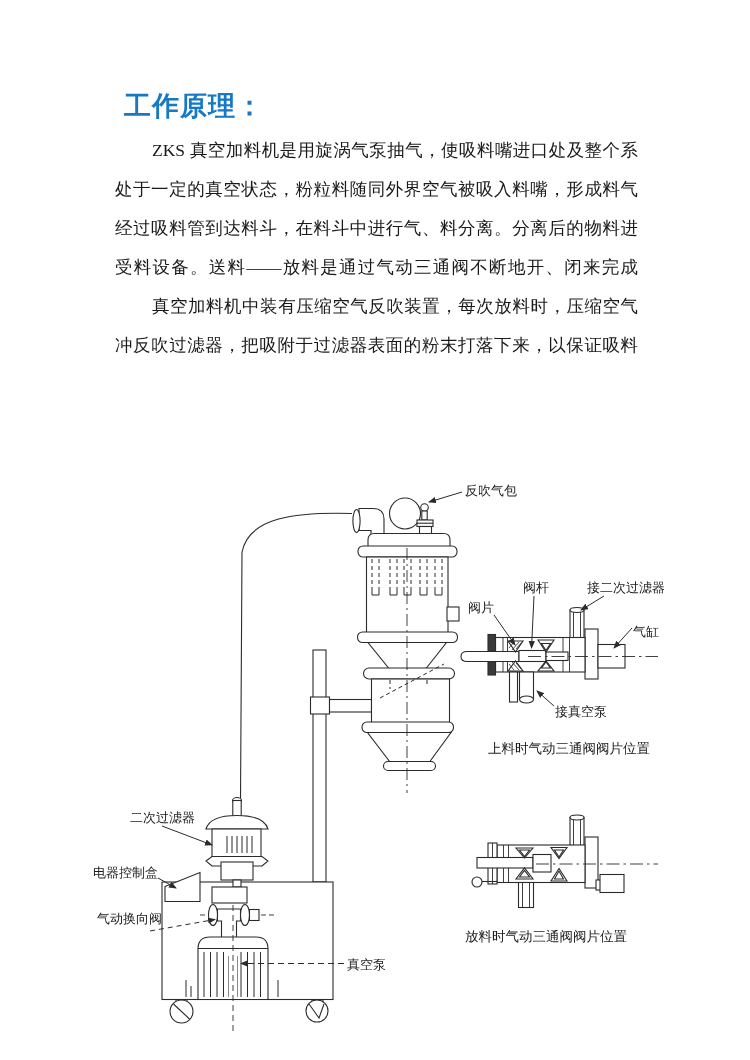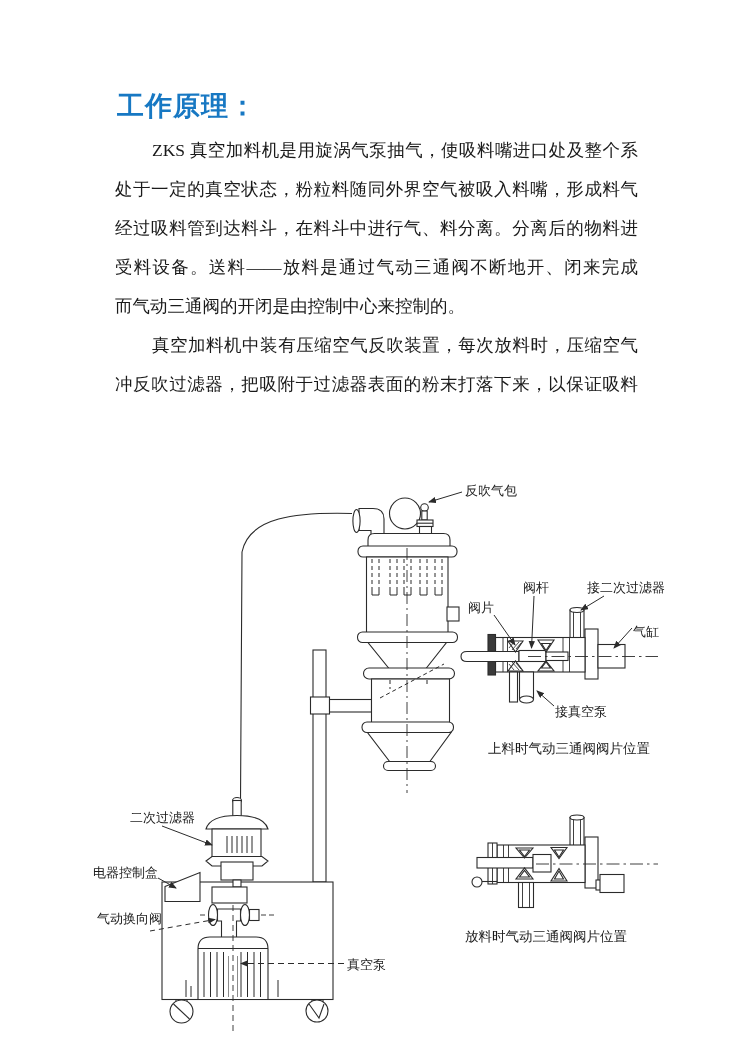--- a/index.html
+++ b/index.html
@@ -1,38 +1,37 @@
 <!DOCTYPE html>
 <html><head>
 <meta charset="utf-8">
 <style>
   html,body{margin:0;padding:0;}
   body{width:750px;height:1060px;background:#ffffff;position:relative;overflow:hidden;
        font-family:"Liberation Serif", serif;color:#1a1a1a;}
-  .page-title{position:absolute;left:117px;top:88px;font-size:27px;font-weight:bold;
+  .page-title{position:absolute;left:124px;top:88px;font-size:27px;font-weight:bold;
        color:#1778c3;font-family:"Liberation Sans", sans-serif;letter-spacing:1px;}
   .textblock{position:absolute;left:115px;top:131px;width:523px;font-size:17.5px;}
   .tline{height:39px;line-height:39px;white-space:nowrap;}
   .just{text-align:justify;text-align-last:justify;white-space:normal;overflow:hidden;height:39px;}
   .indent{text-indent:37px;}
   svg text{font-family:"Liberation Serif", serif;fill:#1c1c1c;}
   .lbl{font-size:13px;}
   .cap{font-size:13.5px;}
 </style>
 </head>
 <body>
 
 <div class="page-title">工作原理：</div>
 
 <div class="textblock">
   <div class="tline just indent">ZKS 真空加料机是用旋涡气泵抽气，使吸料嘴进口处及整个系统</div>
   <div class="tline just">处于一定的真空状态，粉粒料随同外界空气被吸入料嘴，形成料气流，</div>
   <div class="tline just">经过吸料管到达料斗，在料斗中进行气、料分离。分离后的物料进入</div>
   <div class="tline just">受料设备。送料——放料是通过气动三通阀不断地开、闭来完成的，</div>
-  <div class="tline">而气动三通阀的开闭是由控制中心来控制的。</div>
   <div class="tline just indent">真空加料机中装有压缩空气反吹装置，每次放料时，压缩空气脉</div>
   <div class="tline just">冲反吹过滤器，把吸附于过滤器表面的粉末打落下来，以保证吸料能</div>
 </div>
 
 <svg width="750" height="1060" viewBox="0 0 750 1060" style="position:absolute;left:0;top:0;" fill="none" stroke="#2b2b2b" stroke-width="1.1">
   <defs>
     <marker id="ah" markerWidth="9" markerHeight="8" refX="7" refY="3.2" orient="auto" markerUnits="userSpaceOnUse">
       <path d="M0,0 L8,3.2 L0,6.4 Z" fill="#2b2b2b" stroke="none"></path>
     </marker>
   </defs>

